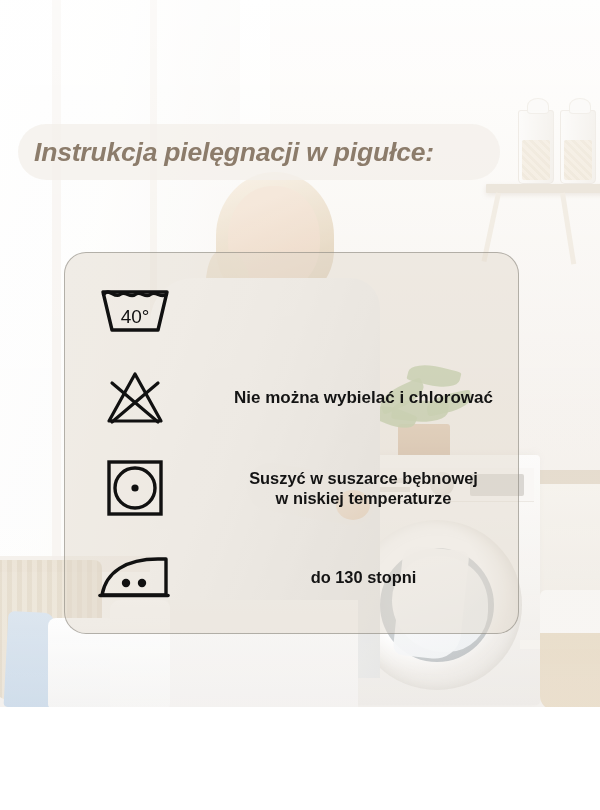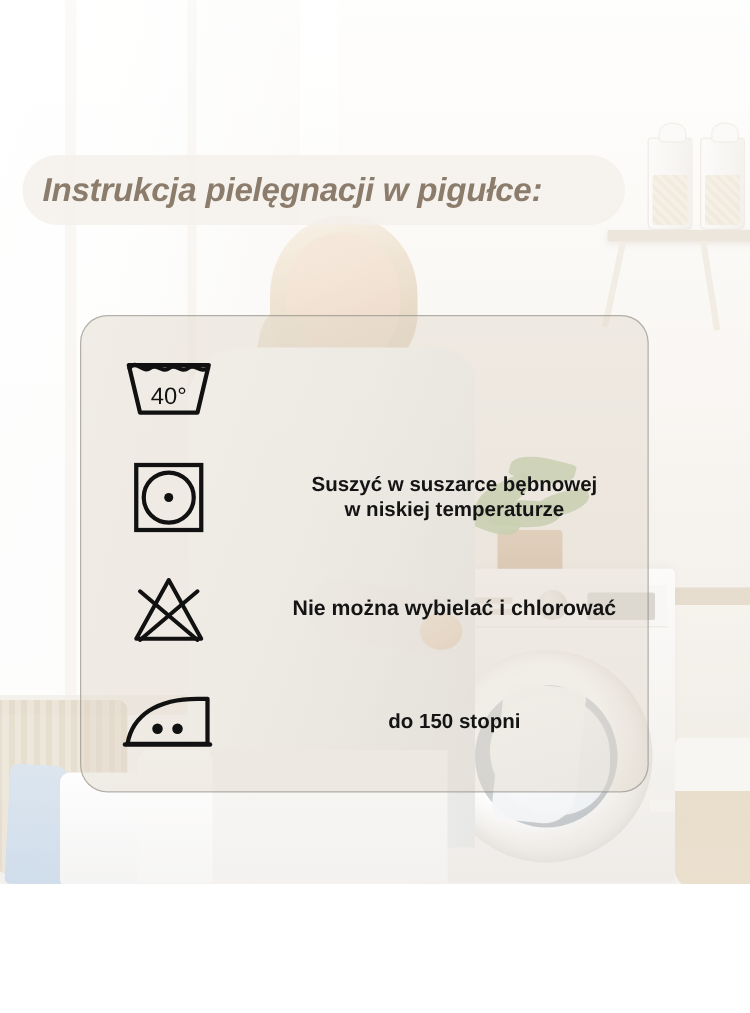--- a/index.html
+++ b/index.html
@@ -356,59 +356,59 @@
           <svg width="74" height="52" viewBox="0 0 74 52">
             <path d="M5 9 L69 9 L60 47 L14 47 Z" fill="none" stroke="#111" stroke-width="3.4" stroke-linejoin="round"></path>
             <path d="M5.6 11.5 C11 4, 16.5 16, 22 11.5 C27.5 7, 32 16, 37.3 11.5 C42.6 7, 47 16, 52.4 11.5 C57.8 7, 62.5 16, 68.4 11.5" fill="none" stroke="#111" stroke-width="3.4" stroke-linecap="round"></path>
             <text x="37" y="40" text-anchor="middle" font-family="'Liberation Sans',sans-serif" font-size="19" fill="#111">40°</text>
           </svg>
         </div>
       </div>
 
       <div class="row">
         <div class="icon-cell">
+          <svg width="62" height="58" viewBox="0 0 62 58">
+            <path d="M31 5 L57 52 L5 52 Z" fill="none" stroke="#111" stroke-width="3.2" stroke-linejoin="round"></path>
+            <line x1="8" y1="14" x2="54" y2="53" stroke="#111" stroke-width="3.2" stroke-linecap="round"></line>
+            <line x1="54" y1="14" x2="8" y2="53" stroke="#111" stroke-width="3.2" stroke-linecap="round"></line>
+          </svg>
+        </div>
+        <div class="text-cell">
+          <span>Nie można wybielać i chlorować</span>
+        </div>
+      </div>
+
+      <div class="row">
+        <div class="icon-cell">
           <svg width="60" height="60" viewBox="0 0 60 60">
             <rect x="4" y="4" width="52" height="52" fill="none" stroke="#111" stroke-width="3.4"></rect>
             <circle cx="30" cy="30" r="20" fill="none" stroke="#111" stroke-width="3.4"></circle>
             <circle cx="30" cy="30" r="3.6" fill="#111"></circle>
           </svg>
         </div>
         <div class="text-cell tight">
           <div>
             <div>Suszyć w suszarce bębnowej</div>
             <div>w niskiej temperaturze</div>
           </div>
-        </div>
-      </div>
-
-      <div class="row">
-        <div class="icon-cell">
-          <svg width="62" height="58" viewBox="0 0 62 58">
-            <path d="M31 5 L57 52 L5 52 Z" fill="none" stroke="#111" stroke-width="3.2" stroke-linejoin="round"></path>
-            <line x1="8" y1="14" x2="54" y2="53" stroke="#111" stroke-width="3.2" stroke-linecap="round"></line>
-            <line x1="54" y1="14" x2="8" y2="53" stroke="#111" stroke-width="3.2" stroke-linecap="round"></line>
-          </svg>
-        </div>
-        <div class="text-cell">
-          <span>Nie można wybielać i chlorować</span>
         </div>
       </div>
 
       <div class="row">
         <div class="icon-cell">
           <svg width="78" height="50" viewBox="0 0 78 50">
             <path d="M6 43 C10 20, 30 7, 62 7 L70 7 L70 43 Z" fill="none" stroke="#111" stroke-width="3.4" stroke-linejoin="round"></path>
             <line x1="4" y1="43.5" x2="72" y2="43.5" stroke="#111" stroke-width="3.6" stroke-linecap="round"></line>
             <circle cx="30" cy="31" r="4.2" fill="#111"></circle>
             <circle cx="46" cy="31" r="4.2" fill="#111"></circle>
           </svg>
         </div>
         <div class="text-cell tight">
           <div>
-            <div>do 150 stopni</div>
+            <div>do 130 stopni</div>
           </div>
         </div>
       </div>
 
 
     </div>
   </div>
 
 </div>
 

